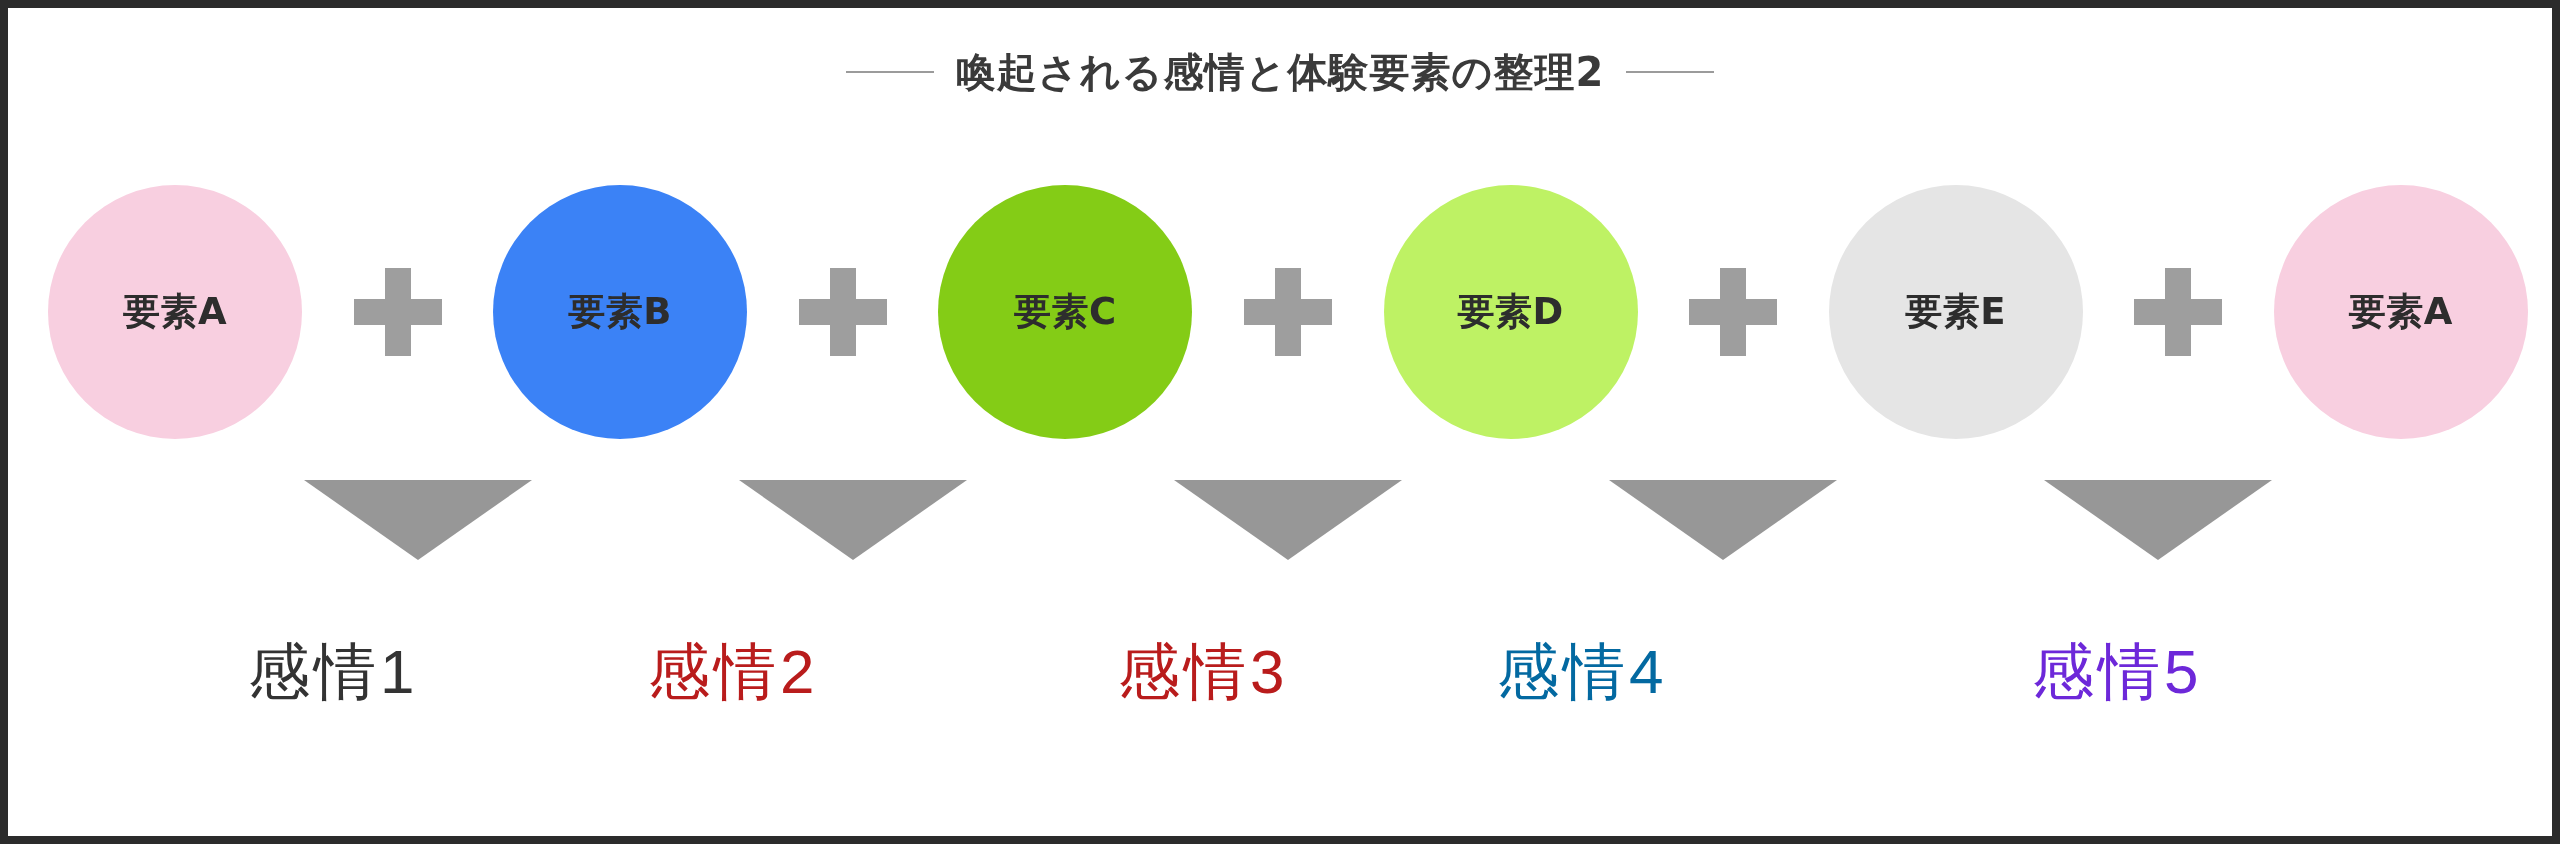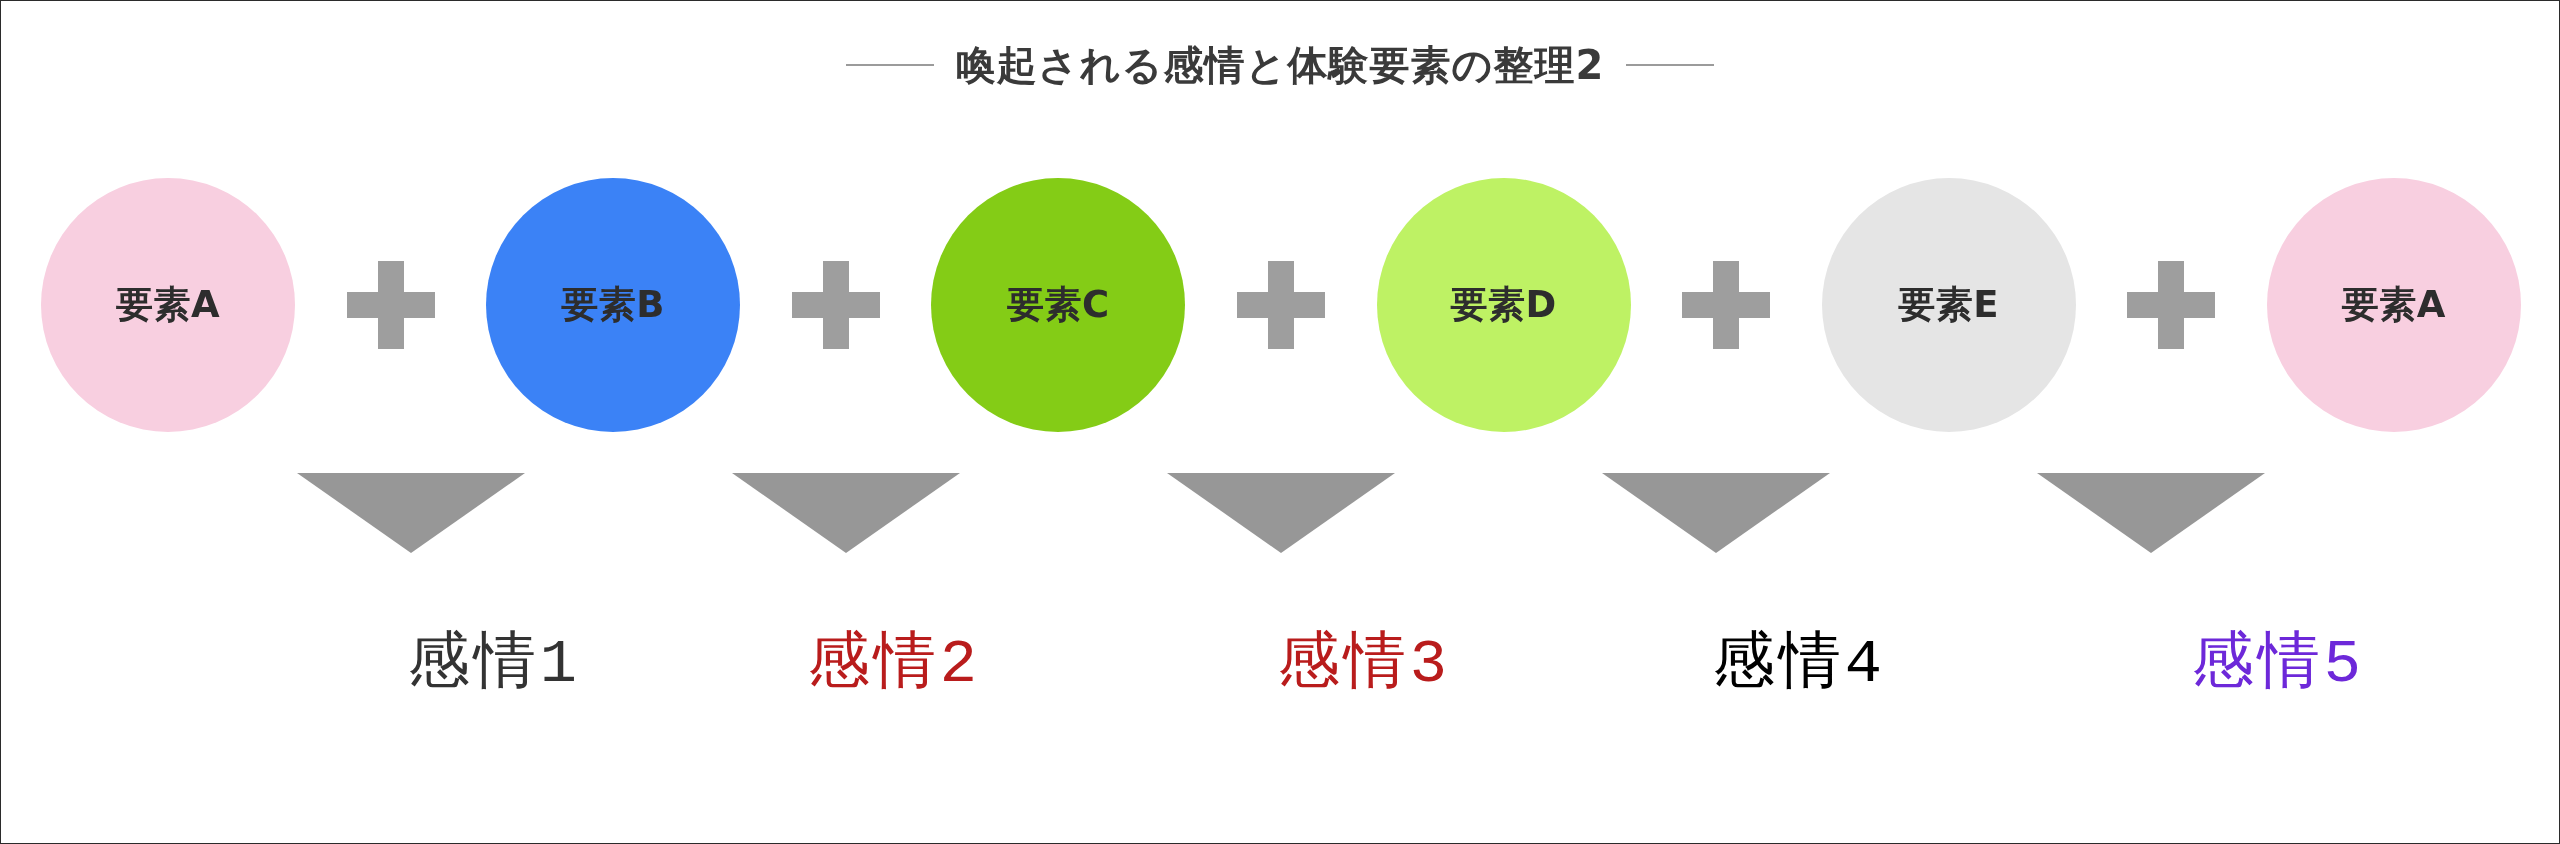--- a/index.html
+++ b/index.html
@@ -9,21 +9,21 @@
   }
   body {
     font-family: "Liberation Sans", sans-serif;
   }
   #canvas {
     position: relative;
     width: 2560px;
     height: 844px;
     background: #ffffff;
     box-sizing: border-box;
-    border: 1px solid #d946ef;
+    border: 8px solid #d946ef;
     overflow: hidden;
   }
 
   
   #title-row {
     position: absolute;
     left: 0;
     top: 44px;
     width: 100%;
     display: flex;
@@ -122,22 +122,22 @@
     position: absolute;
     left: 40px;
     top: 630px;
     width: 2480px;
     height: 110px;
   }
   .emotion {
     position: absolute;
     top: 0;
     width: 340px;
-    text-align: right;
-    font-family: Liberation Mono, monospace;
+    text-align: left;
+    font-family: Liberation Sans, sans-serif;
     font-size: 62px;
     font-weight: 400;
     color: #333333;
     letter-spacing: 4px;
     white-space: nowrap;
     line-height: 1.1;
   }
 </style>
 </head>
 <body>
@@ -188,17 +188,17 @@
     <div class="arrow" style="left: 691px; border-top-color: rgb(151, 151, 151);"></div>
     <div class="arrow" style="left: 1126px; border-top-color: rgb(151, 151, 151);"></div>
     <div class="arrow" style="left: 1561px; border-top-color: rgb(151, 151, 151);"></div>
     <div class="arrow" style="left: 1996px; border-top-color: rgb(151, 151, 151);"></div>
   </div>
 
   <div id="emotions">
     <div class="emotion" style="left: 200px; color: rgb(51, 51, 51);">感情1</div>
     <div class="emotion" style="left: 600px; color: #b91c1c;">感情2</div>
     <div class="emotion" style="left: 1070px; color: #b91c1c;">感情3</div>
-    <div class="emotion" style="left: 1505px; color: #000000;">感情4</div>
+    <div class="emotion" style="left: 1449px; color: #0369a1;">感情4</div>
     <div class="emotion" style="left: 1984px; color: #6d28d9;">感情5</div>
   </div>
 
 </div>
 
 </body></html>

